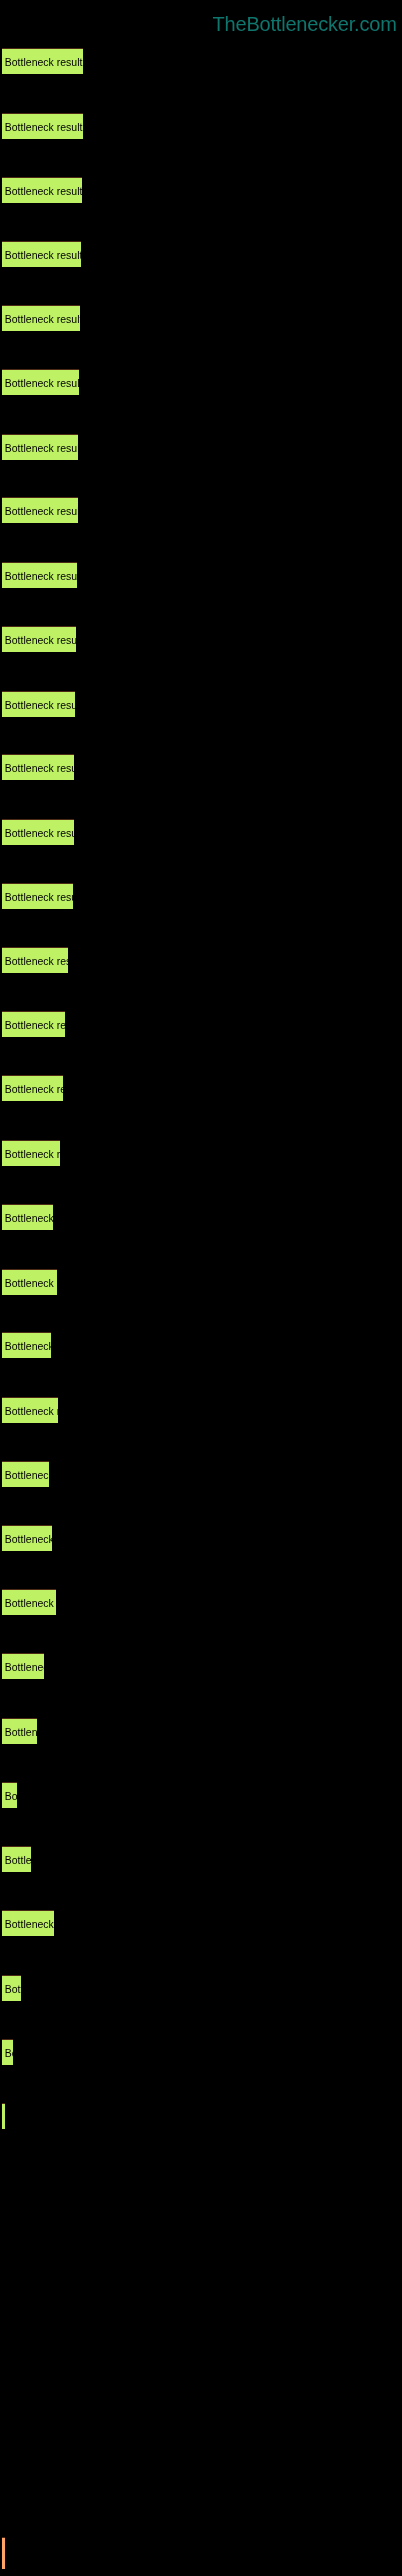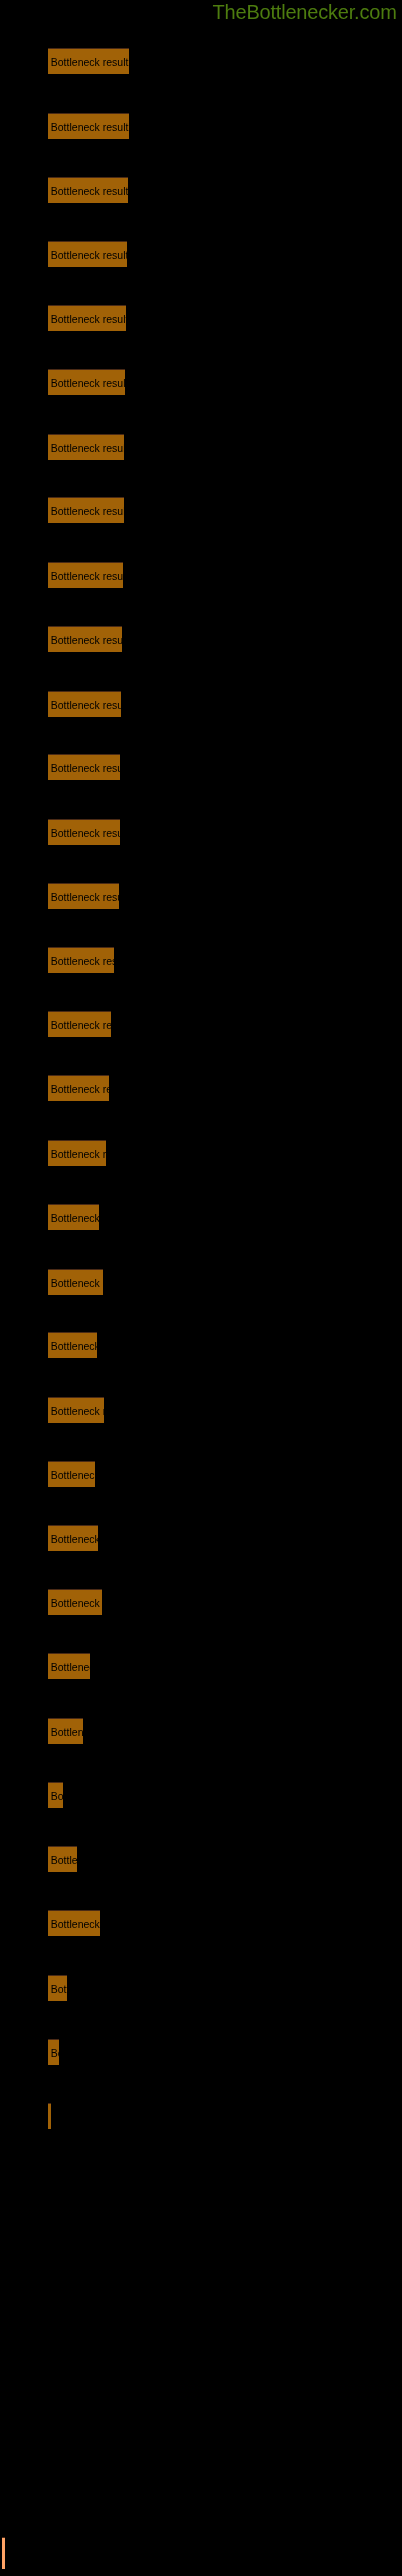--- a/index.html
+++ b/index.html
@@ -9,46 +9,45 @@
   }
   body {
     width: 403px;
     height: 2576px;
     position: relative;
     overflow: hidden;
     font-family: "Liberation Sans", sans-serif;
   }
   #watermark {
     position: absolute;
-    top: 0px;
+    top: 12px;
     right: 6.4px;
-    color: #4d7c0f;
+    color: #0f766e;
     font-size: 20px;
     font-family: "Liberation Sans", sans-serif;
     letter-spacing: -0.2px;
     line-height: 24px;
     white-space: nowrap;
     margin-left: 29px;
   }
   #plot {
     position: absolute;
     left: 0;
     top: 0;
     width: 403px;
     height: 2576px;
   }
   .bar {
     position: absolute;
     left: 2.4px;
-    background: #a16207;
+    background: #bef264;
     border-top: 1.6px solid #4a2a15;
     box-sizing: border-box;
     overflow: hidden;
     white-space: nowrap;
-    margin-left: 46px;
   }
   .bar-label {
     position: absolute;
     left: 2.4px;
     top: 50%;
     transform: translateY(-50%);
     color: #000000;
     font-size: 10.5px;
     font-family: "Liberation Sans", sans-serif;
     white-space: nowrap;

